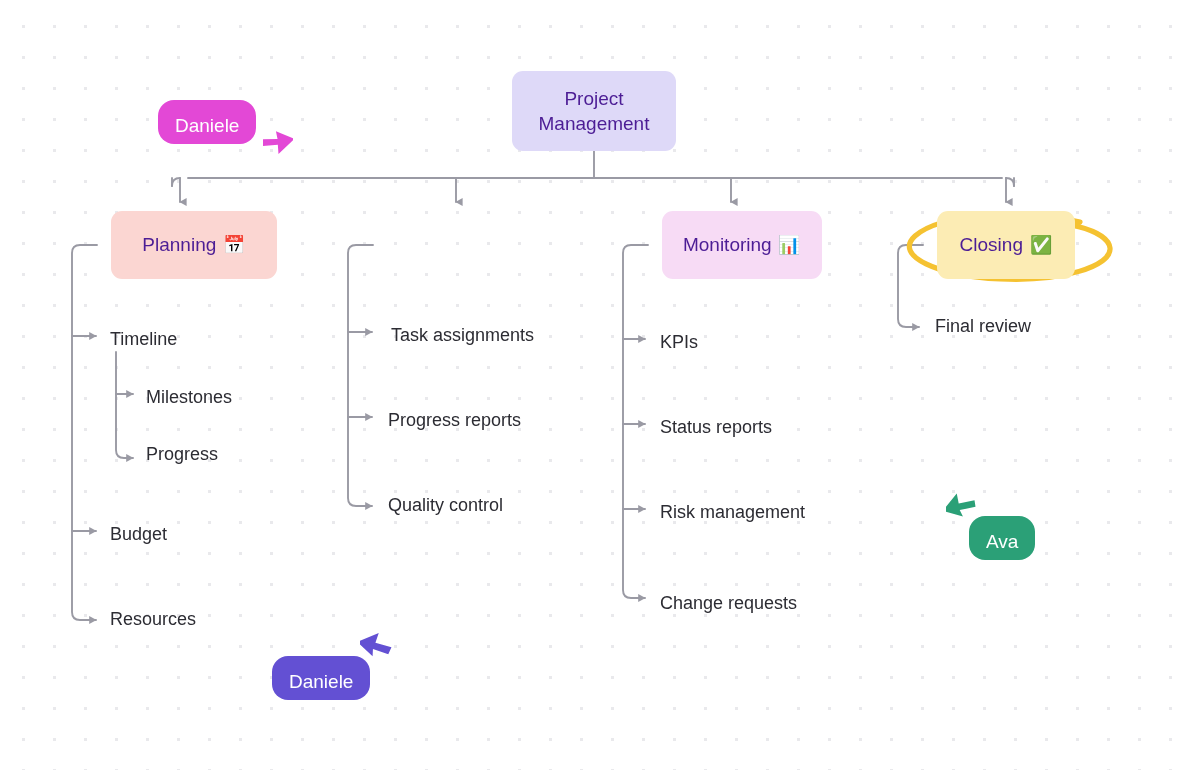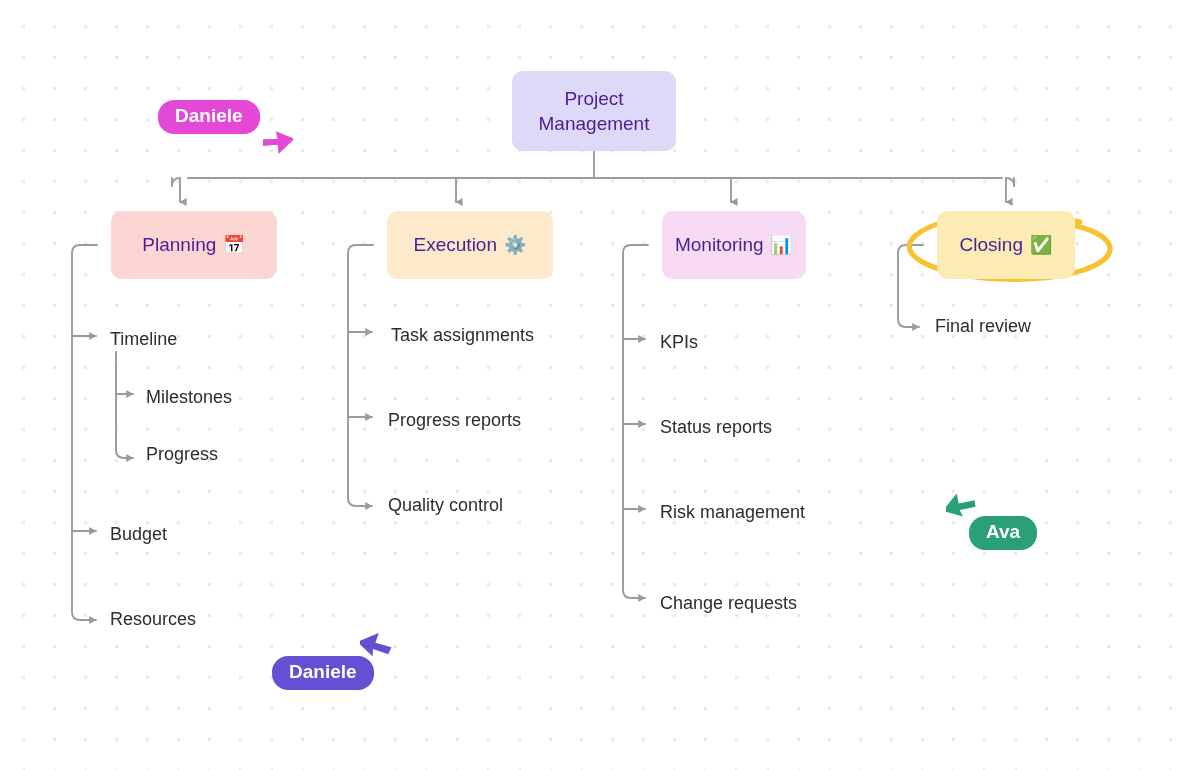--- a/index.html
+++ b/index.html
@@ -44,41 +44,40 @@
     text-align: center;
     flex-direction: column;
   }
   .node-box.cat {
     height: 68px;
     font-size: 19px;
     margin-left: 14px;
   }
   .cat-planning   { left:  97px; top: 211px; width: 166px; background: #fbd6d2; }
   .cat-execution  { left: 373px; top: 211px; width: 166px; background: #fdeaca; }
-  .cat-monitoring { left: 648px; top: 211px; width: 144px; background: #f7dbf5; }
+  .cat-monitoring { left: 648px; top: 211px; width: 160px; background: #f7dbf5; }
   .cat-closing    { left: 923px; top: 211px; width: 138px; background: #fcecb4; }
   .leaf {
     position: absolute;
     font-size: 18px;
     color: #2c2c33;
     white-space: nowrap;
   }
   .emoji { font-size: 18px; margin-left: 7px; }
   .cursor-group { position: absolute; }
   .cursor-pill {
     position: absolute;
     display: flex;
     align-items: center;
     justify-content: center;
     border-radius: 16px;
     color: #ffffff;
     font-size: 19px;
-    padding: 5px 17px 7px 17px;
+    padding: 15px 17px 7px 17px;
     white-space: nowrap;
-    font-weight: bold;
   }
   .pill-daniele { background: #e348d6; left: 158px; top: 100px; }
   .pill-oliver  { background: #6350d3; left: 272px; top: 656px; }
   .pill-ava     { background: #2ba077; left: 969px; top: 516px; }
   .cursor-arrow { position: absolute; }
 </style>
 </head>
 <body>
 
 <div id="canvas">
@@ -147,24 +146,20 @@
   <div class="node-box root">
     <span>Project</span>
     <span>Management</span>
   </div>
 
   <div class="node-box cat cat-planning">
     <span>Planning</span>
     <span class="emoji">📅</span>
   </div>
 
-  <div class="node-box cat cat-execution">
-    <span>Execution</span>
-    <span class="emoji">⚙️</span>
-  </div>
 
   <div class="node-box cat cat-monitoring">
     <span>Monitoring</span>
     <span class="emoji">📊</span>
   </div>
 
   <div class="node-box cat cat-closing">
     <span>Closing</span>
     <span class="emoji">✅</span>
   </div>

